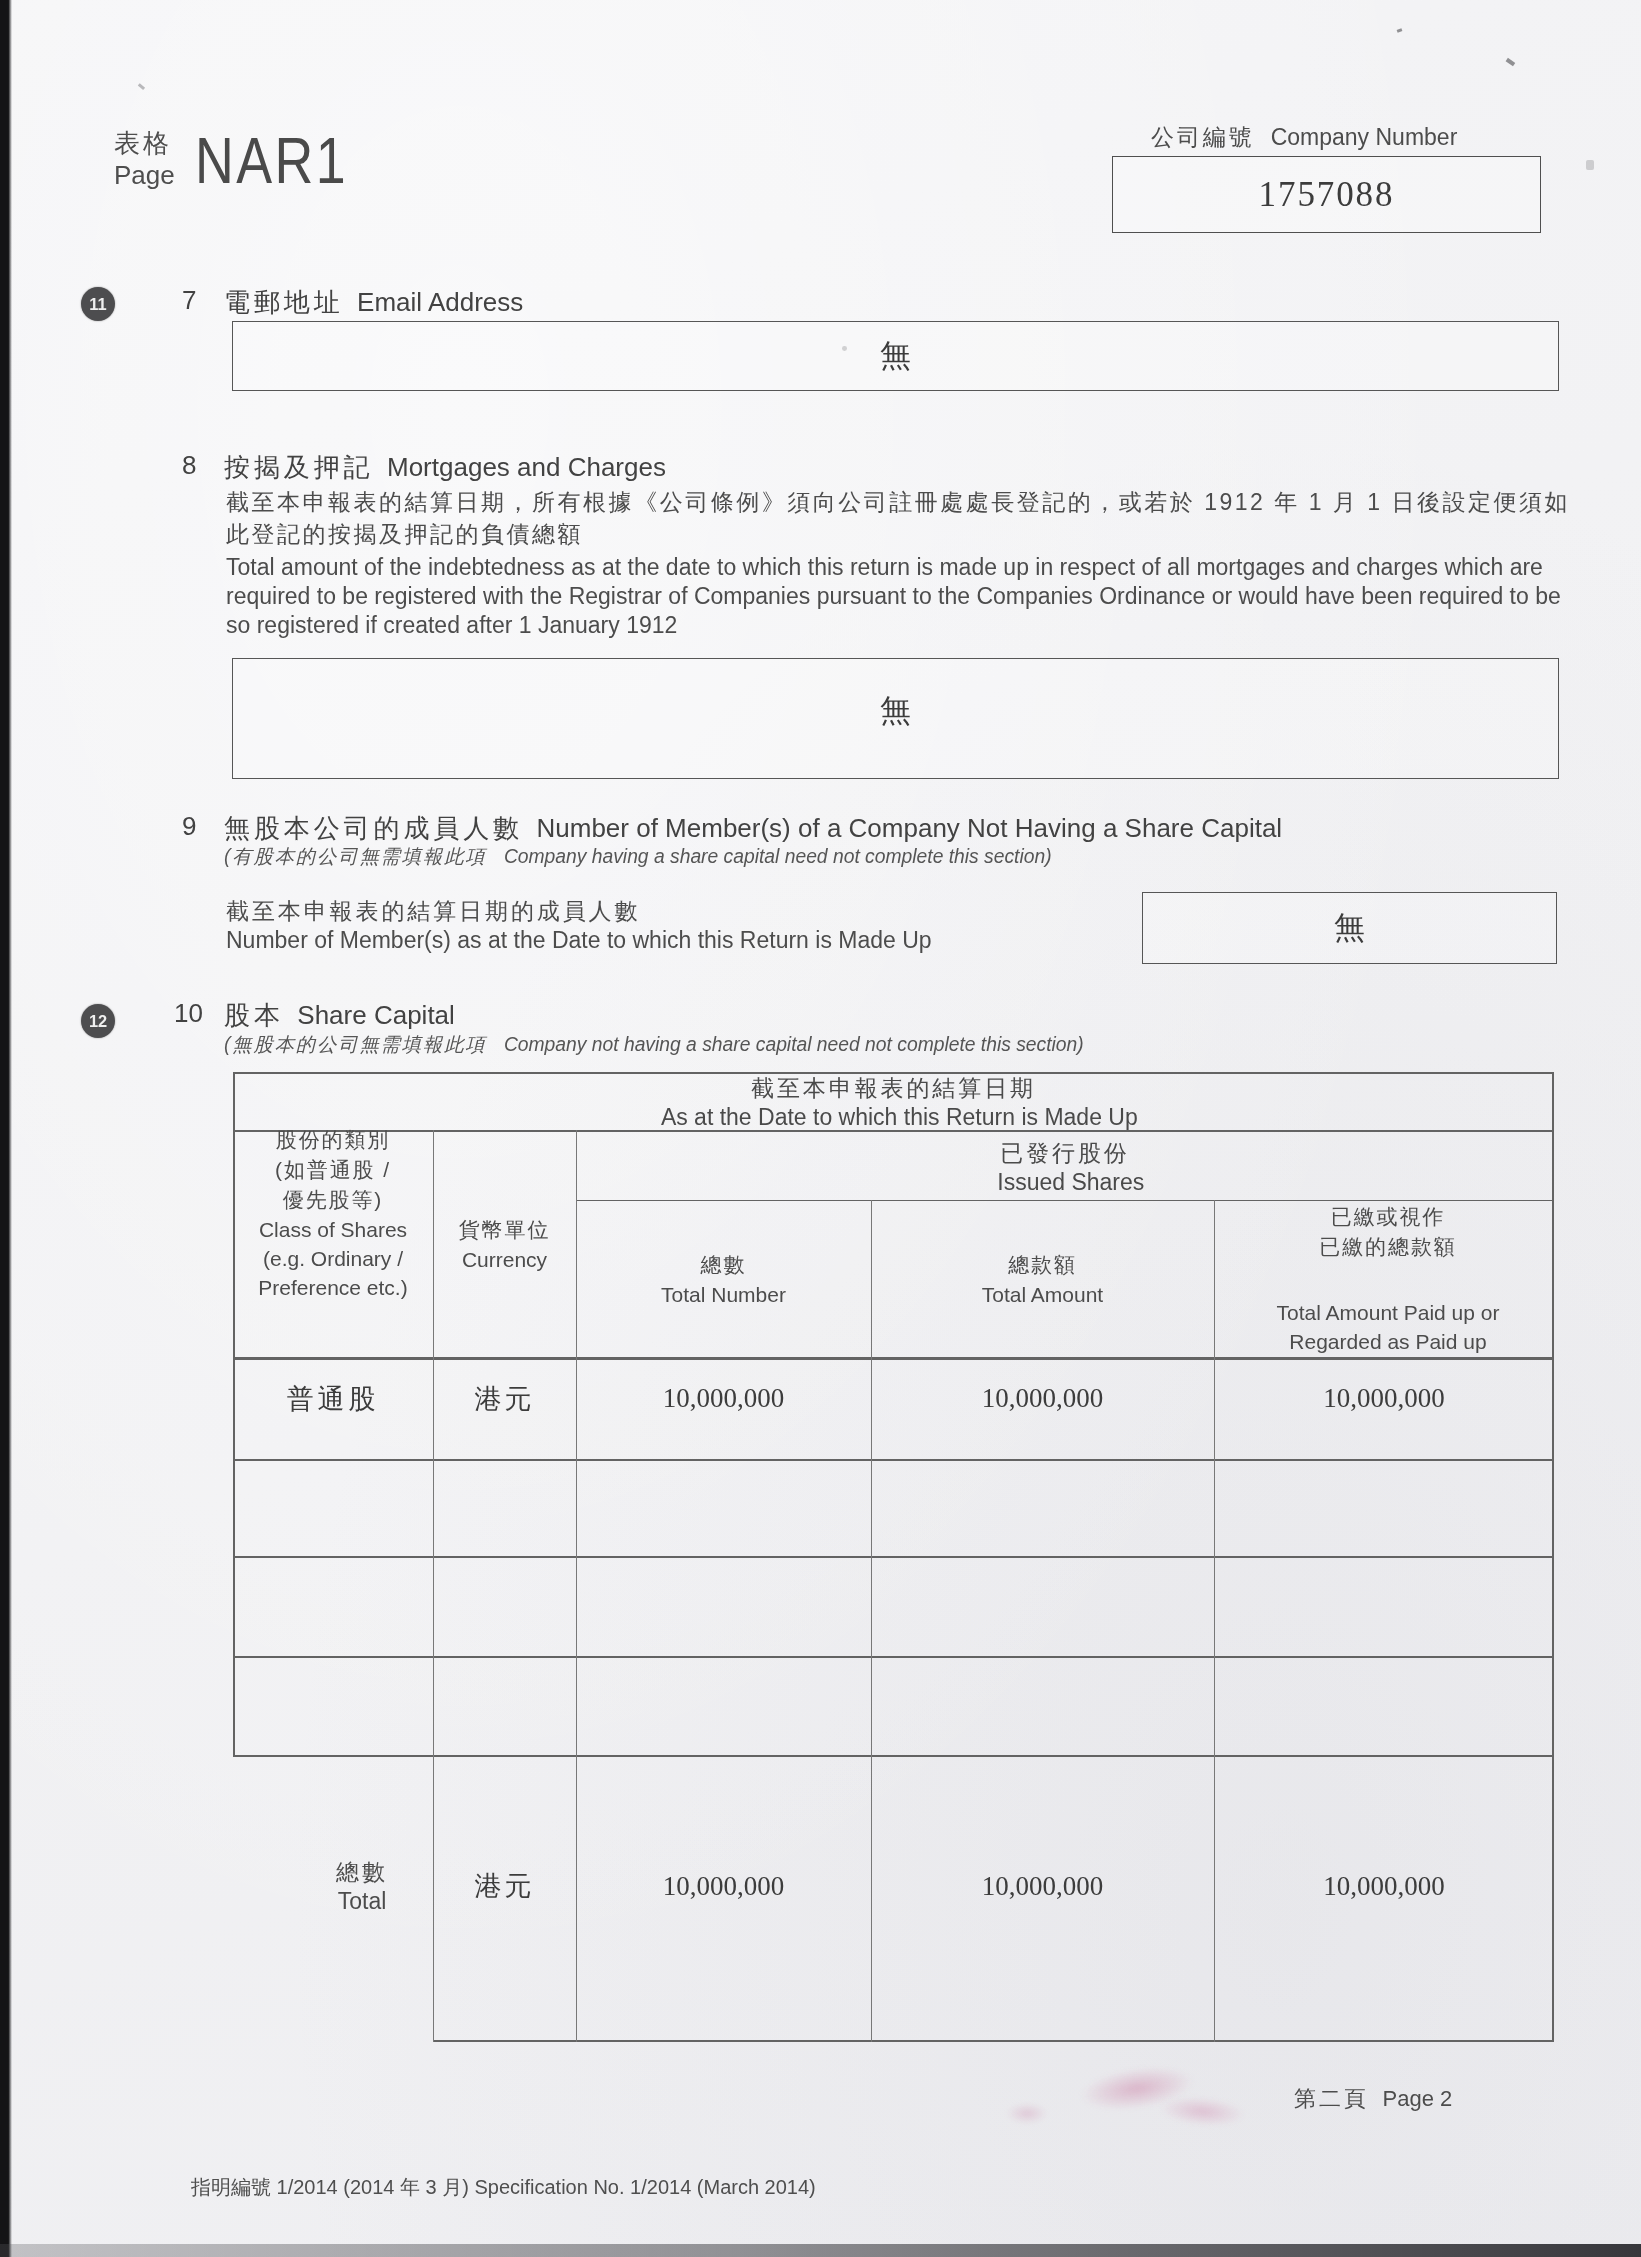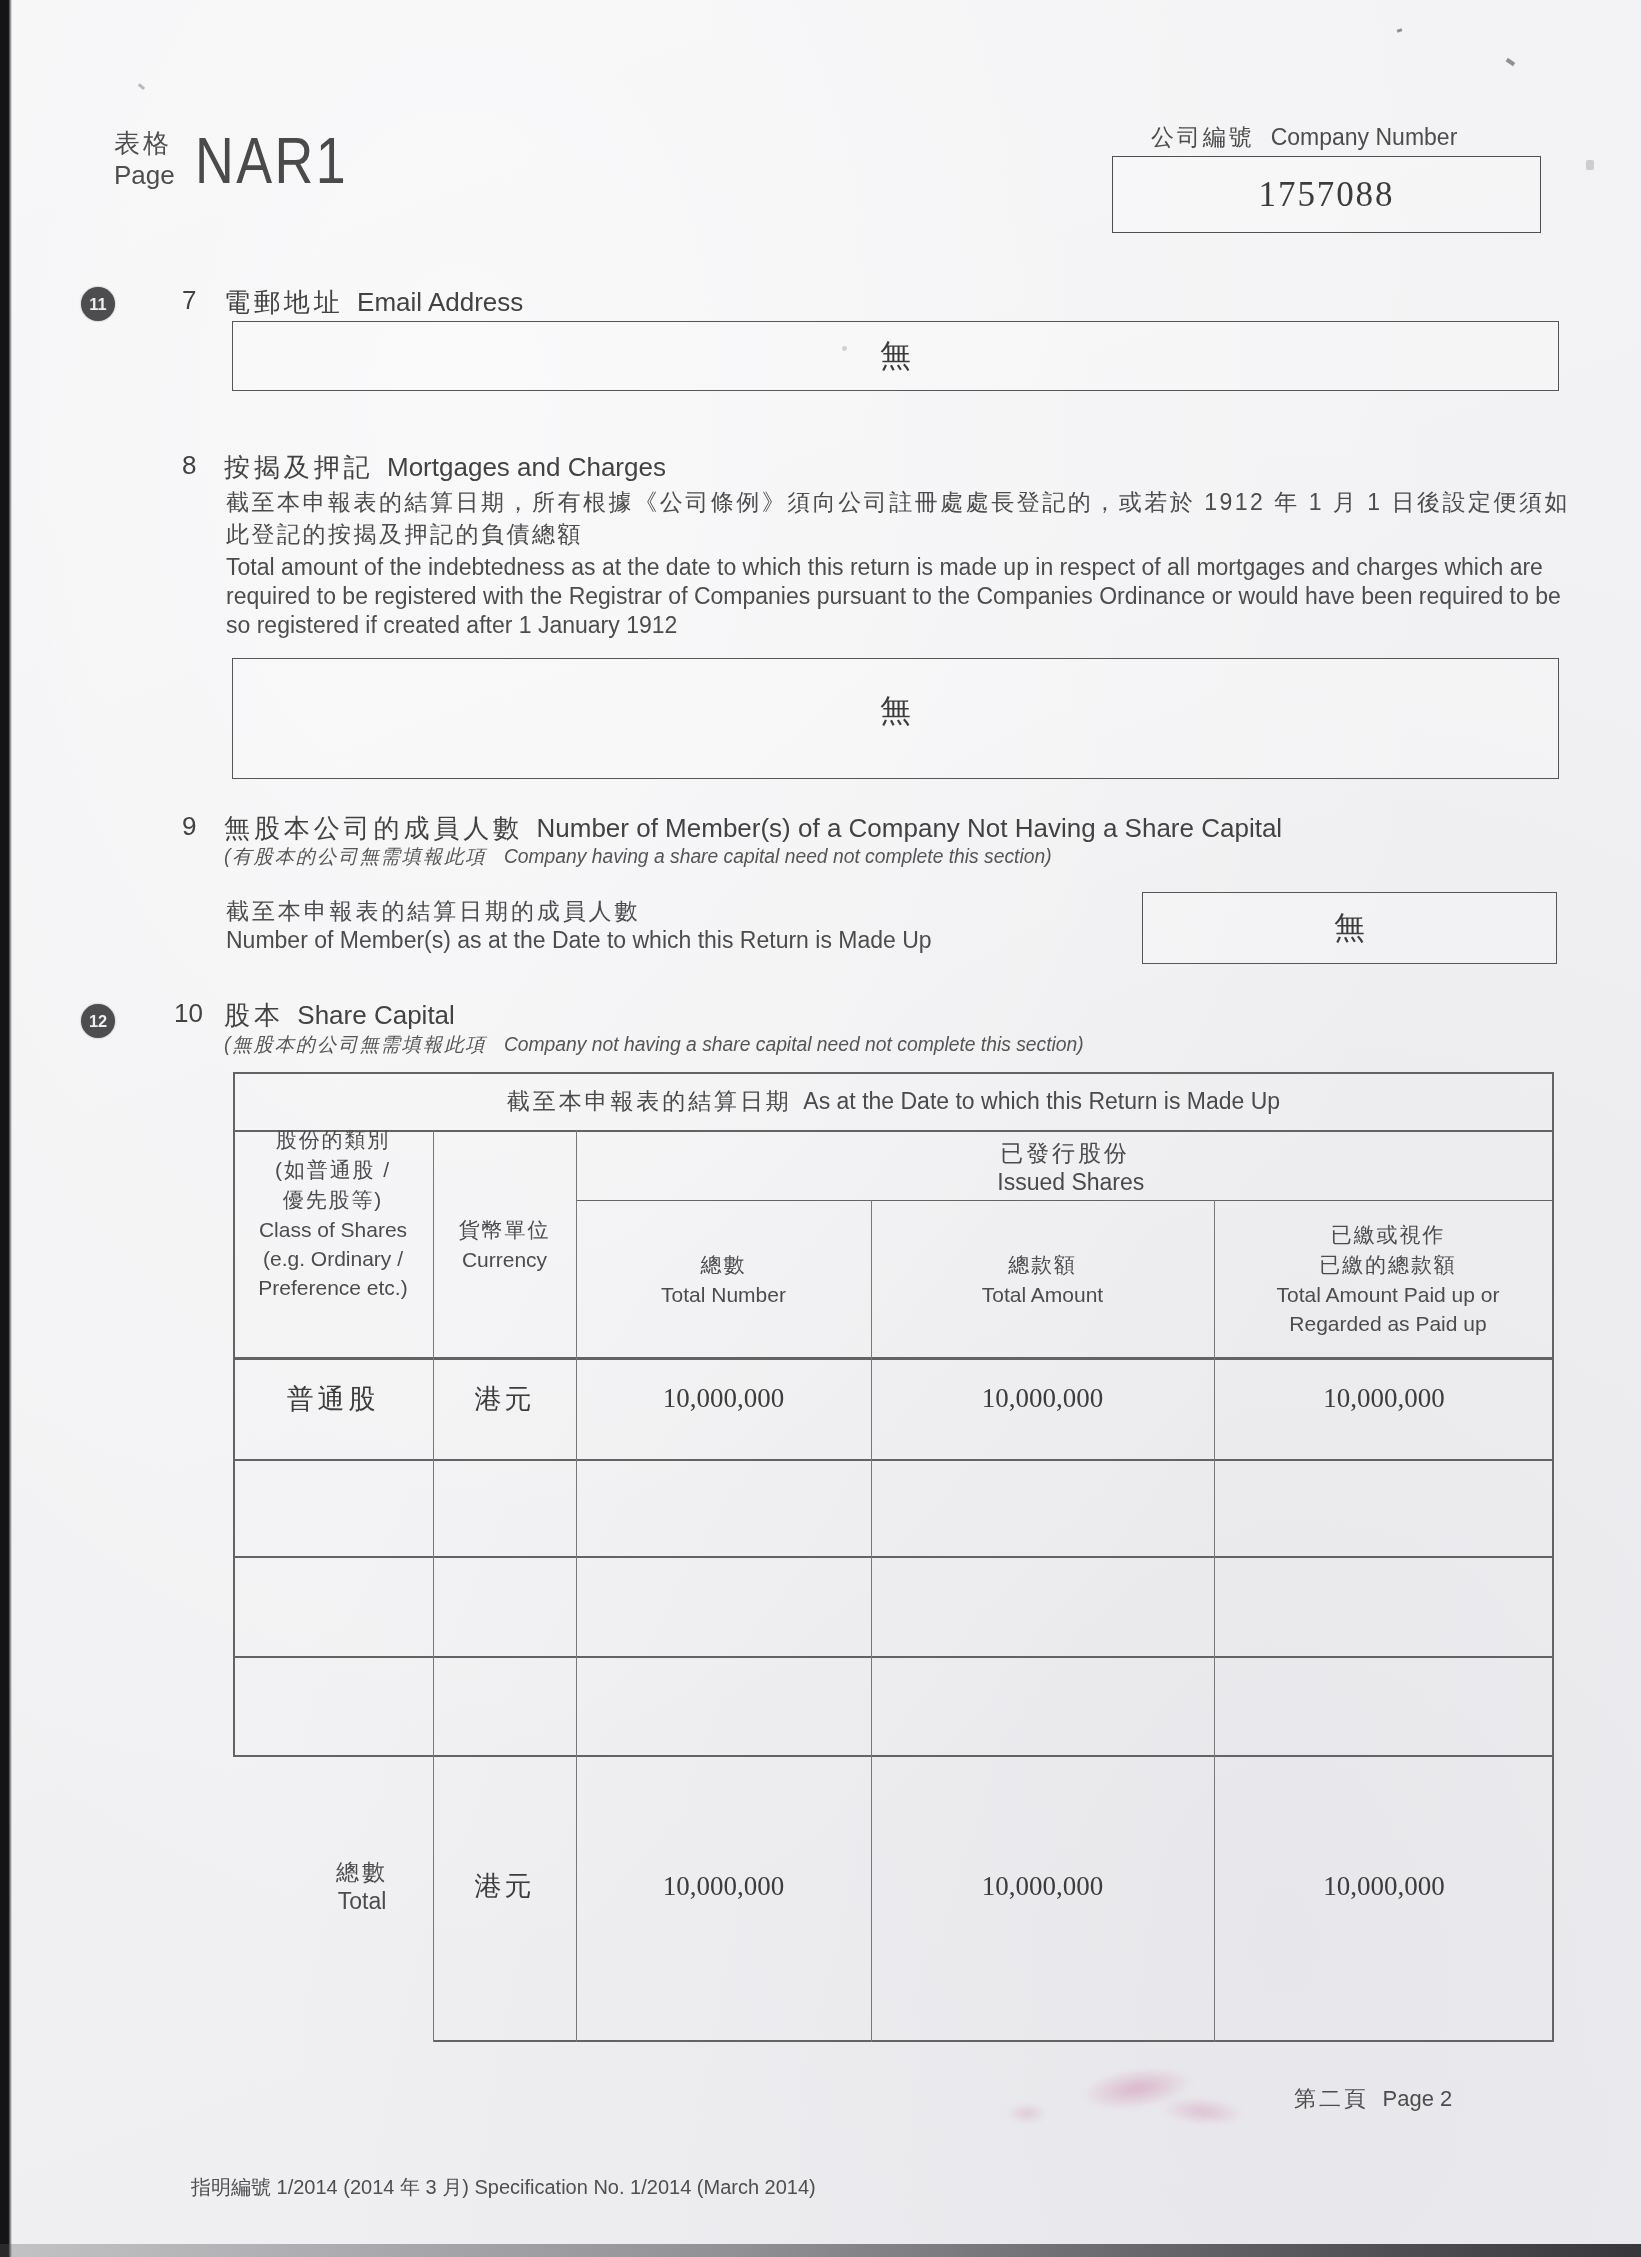--- a/index.html
+++ b/index.html
@@ -122,21 +122,21 @@
     <div class="tline" style="left:0;top:683px;width:1321px;height:1.9px;"></div>
     <div class="tline" style="left:200px;top:968px;width:1121px;height:1.9px;"></div>
 
     <div class="vline" style="left:0;top:0;height:685px;width:1.9px;background:#636363;"></div>
     <div class="vline" style="left:200px;top:58px;height:912px;"></div>
     <div class="vline" style="left:343px;top:58px;height:912px;"></div>
     <div class="vline" style="left:638px;top:128px;height:842px;"></div>
     <div class="vline" style="left:981px;top:128px;height:842px;"></div>
     <div class="vline" style="left:1319px;top:0;height:970px;width:1.9px;background:#636363;"></div>
 
-    <div class="cell" style="left:0;top:1.9px;width:1321px;height:56px;flex-direction:row;">
+    <div class="cell" style="left:0;top:1.9px;width:1321px;height:56px;flex-direction:column;">
       <span class="ttl24 zh">截至本申報表的結算日期</span>
       <span class="ttl24" style="margin-left:11.6px;">As at the Date to which this Return is Made Up</span>
     </div>
     <div class="cell" style="left:343px;top:60px;width:978px;height:69px;">
       <span class="ttl24 zh">已發行股份</span>
       <span class="ttl24" style="margin-left:11.6px;">Issued Shares</span>
     </div>
     <div class="cell" style="left:0;top:60px;width:200px;height:163px;">
       <div class="th-zh">股份的類別
 (如普通股 /
@@ -150,21 +150,21 @@
       <div class="th-en">Currency</div>
     </div>
     <div class="cell" style="left:343px;top:130px;width:295px;height:154px;">
       <div class="th-zh">總數</div>
       <div class="th-en">Total Number</div>
     </div>
     <div class="cell" style="left:638px;top:130px;width:343px;height:154px;">
       <div class="th-zh">總款額</div>
       <div class="th-en">Total Amount</div>
     </div>
-    <div class="cell" style="left:981px;top:130px;width:348px;height:154px;">
+    <div class="cell" style="left:981px;top:130px;width:348px;height:154px;justify-content:space-between;">
       <div class="th-zh">已繳或視作
 已繳的總款額</div>
       <div class="th-en">Total Amount Paid up or
 Regarded as Paid up</div>
     </div>
 
     <div class="cell" style="left:0;top:288px;width:200px;height:99px;">
       <span class="serifval dval raise" style="letter-spacing:3.9px;">普通股</span>
     </div>
     <div class="cell" style="left:200px;top:288px;width:143px;height:99px;">

